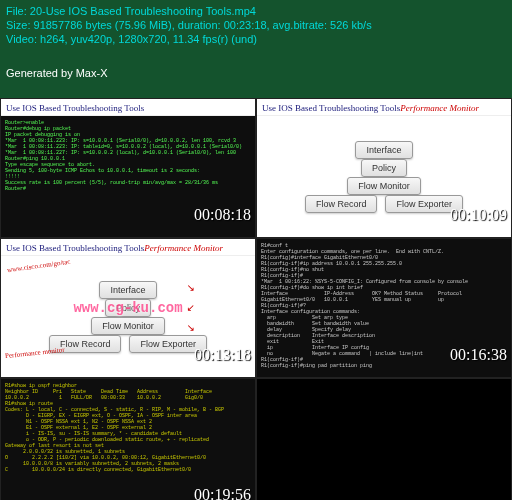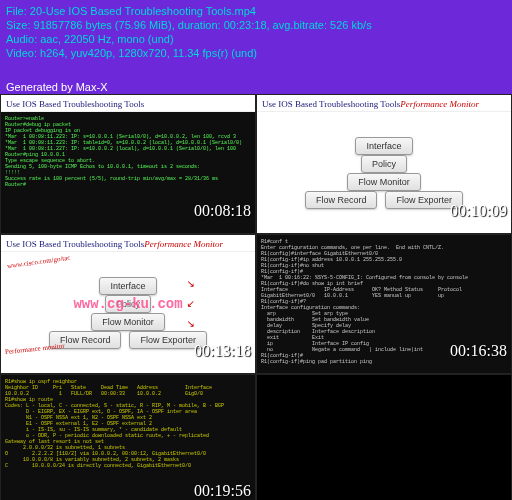--- a/index.html
+++ b/index.html
@@ -1,17 +1,17 @@
 <!DOCTYPE html>
 <html><head>
 <meta charset="utf-8">
 <style>
   * { margin: 0; padding: 0; box-sizing: border-box; }
   body { width: 512px; height: 500px; background: #000; font-family: Arial, sans-serif; overflow: hidden; }
-  .meta { color: #00d8d8; background: #6d28d9; padding: 4px 6px 0 6px; font-size: 11px; line-height: 14px; font-family: "Segoe UI", Arial, sans-serif; }
+  .meta { color: #00d8d8; background: #14532d; padding: 4px 6px 18px 6px; font-size: 11px; line-height: 14px; font-family: "Segoe UI", Arial, sans-serif; }
   .meta .gen { color: #fff; margin-top: 20px; }
   .grid { display: grid; grid-template-columns: 1fr 1fr; grid-template-rows: 140px 140px 140px; width: 512px; }
   .cell { position: relative; border: 1px solid #222; overflow: hidden; }
   .timestamp { position: absolute; bottom: 13px; right: 4px; color: #fff; font-size: 16px; text-shadow: 1px 1px 1px #000; font-family: Liberation Serif, serif; }
   .whitecard { background: #fff; height: 100%; width: 100%; display: flex; flex-direction: column; }
   .card-header { display: flex; justify-content: flex-start; padding: 4px 8px 2px 5px; border-bottom: 1px solid #eee; }
   .card-title { font-family: "Comic Sans MS", cursive; font-size: 9px; color: #1a1a7a; }
   .card-pm { font-family: "Comic Sans MS", cursive; font-size: 9px; color: #c00; font-style: italic; }
   .terminal { background: #0e0e0e; color: #8f8; font-family: "Courier New", monospace; font-size: 5px; line-height: 6px; padding: 4px; height: 100%; overflow: hidden; white-space: pre; }
   .terminal.green { color: #5f5; }
@@ -23,21 +23,20 @@
   .annot-red { position: absolute; font-family: "Comic Sans MS", cursive; font-size: 7px; color: #c00; }
   .watermark { position: absolute; top: 50%; left: 50%; transform: translate(-50%,-50%); color: rgba(255,40,120,0.7); font-size: 14px; font-weight: bold; font-family: Liberation Mono, monospace; text-shadow: 0 0 3px #fff; pointer-events: none; z-index: 10; text-align: center; }
   .arrow { position:absolute; color:#c00; font-size:10px; }
 </style>
 </head>
 <body>
 
 <div class="meta">
   <div><span>File: </span><span>20-Use IOS Based Troubleshooting Tools.mp4</span></div>
   <div>Size: 91857786 bytes (75.96 MiB), duration: 00:23:18, avg.bitrate: 526 kb/s</div>
-  <div>Audio: aac, 22050 Hz, mono (und)</div>
   <div>Video: h264, yuv420p, 1280x720, 11.34 fps(r) (und)</div>
   <div class="gen">Generated by Max-X</div>
 </div>
 
 <div class="grid">
 
   <div class="cell">
     <div class="whitecard">
       <div class="card-header">
         <span class="card-title">Use IOS Based Troubleshooting Tools</span>

